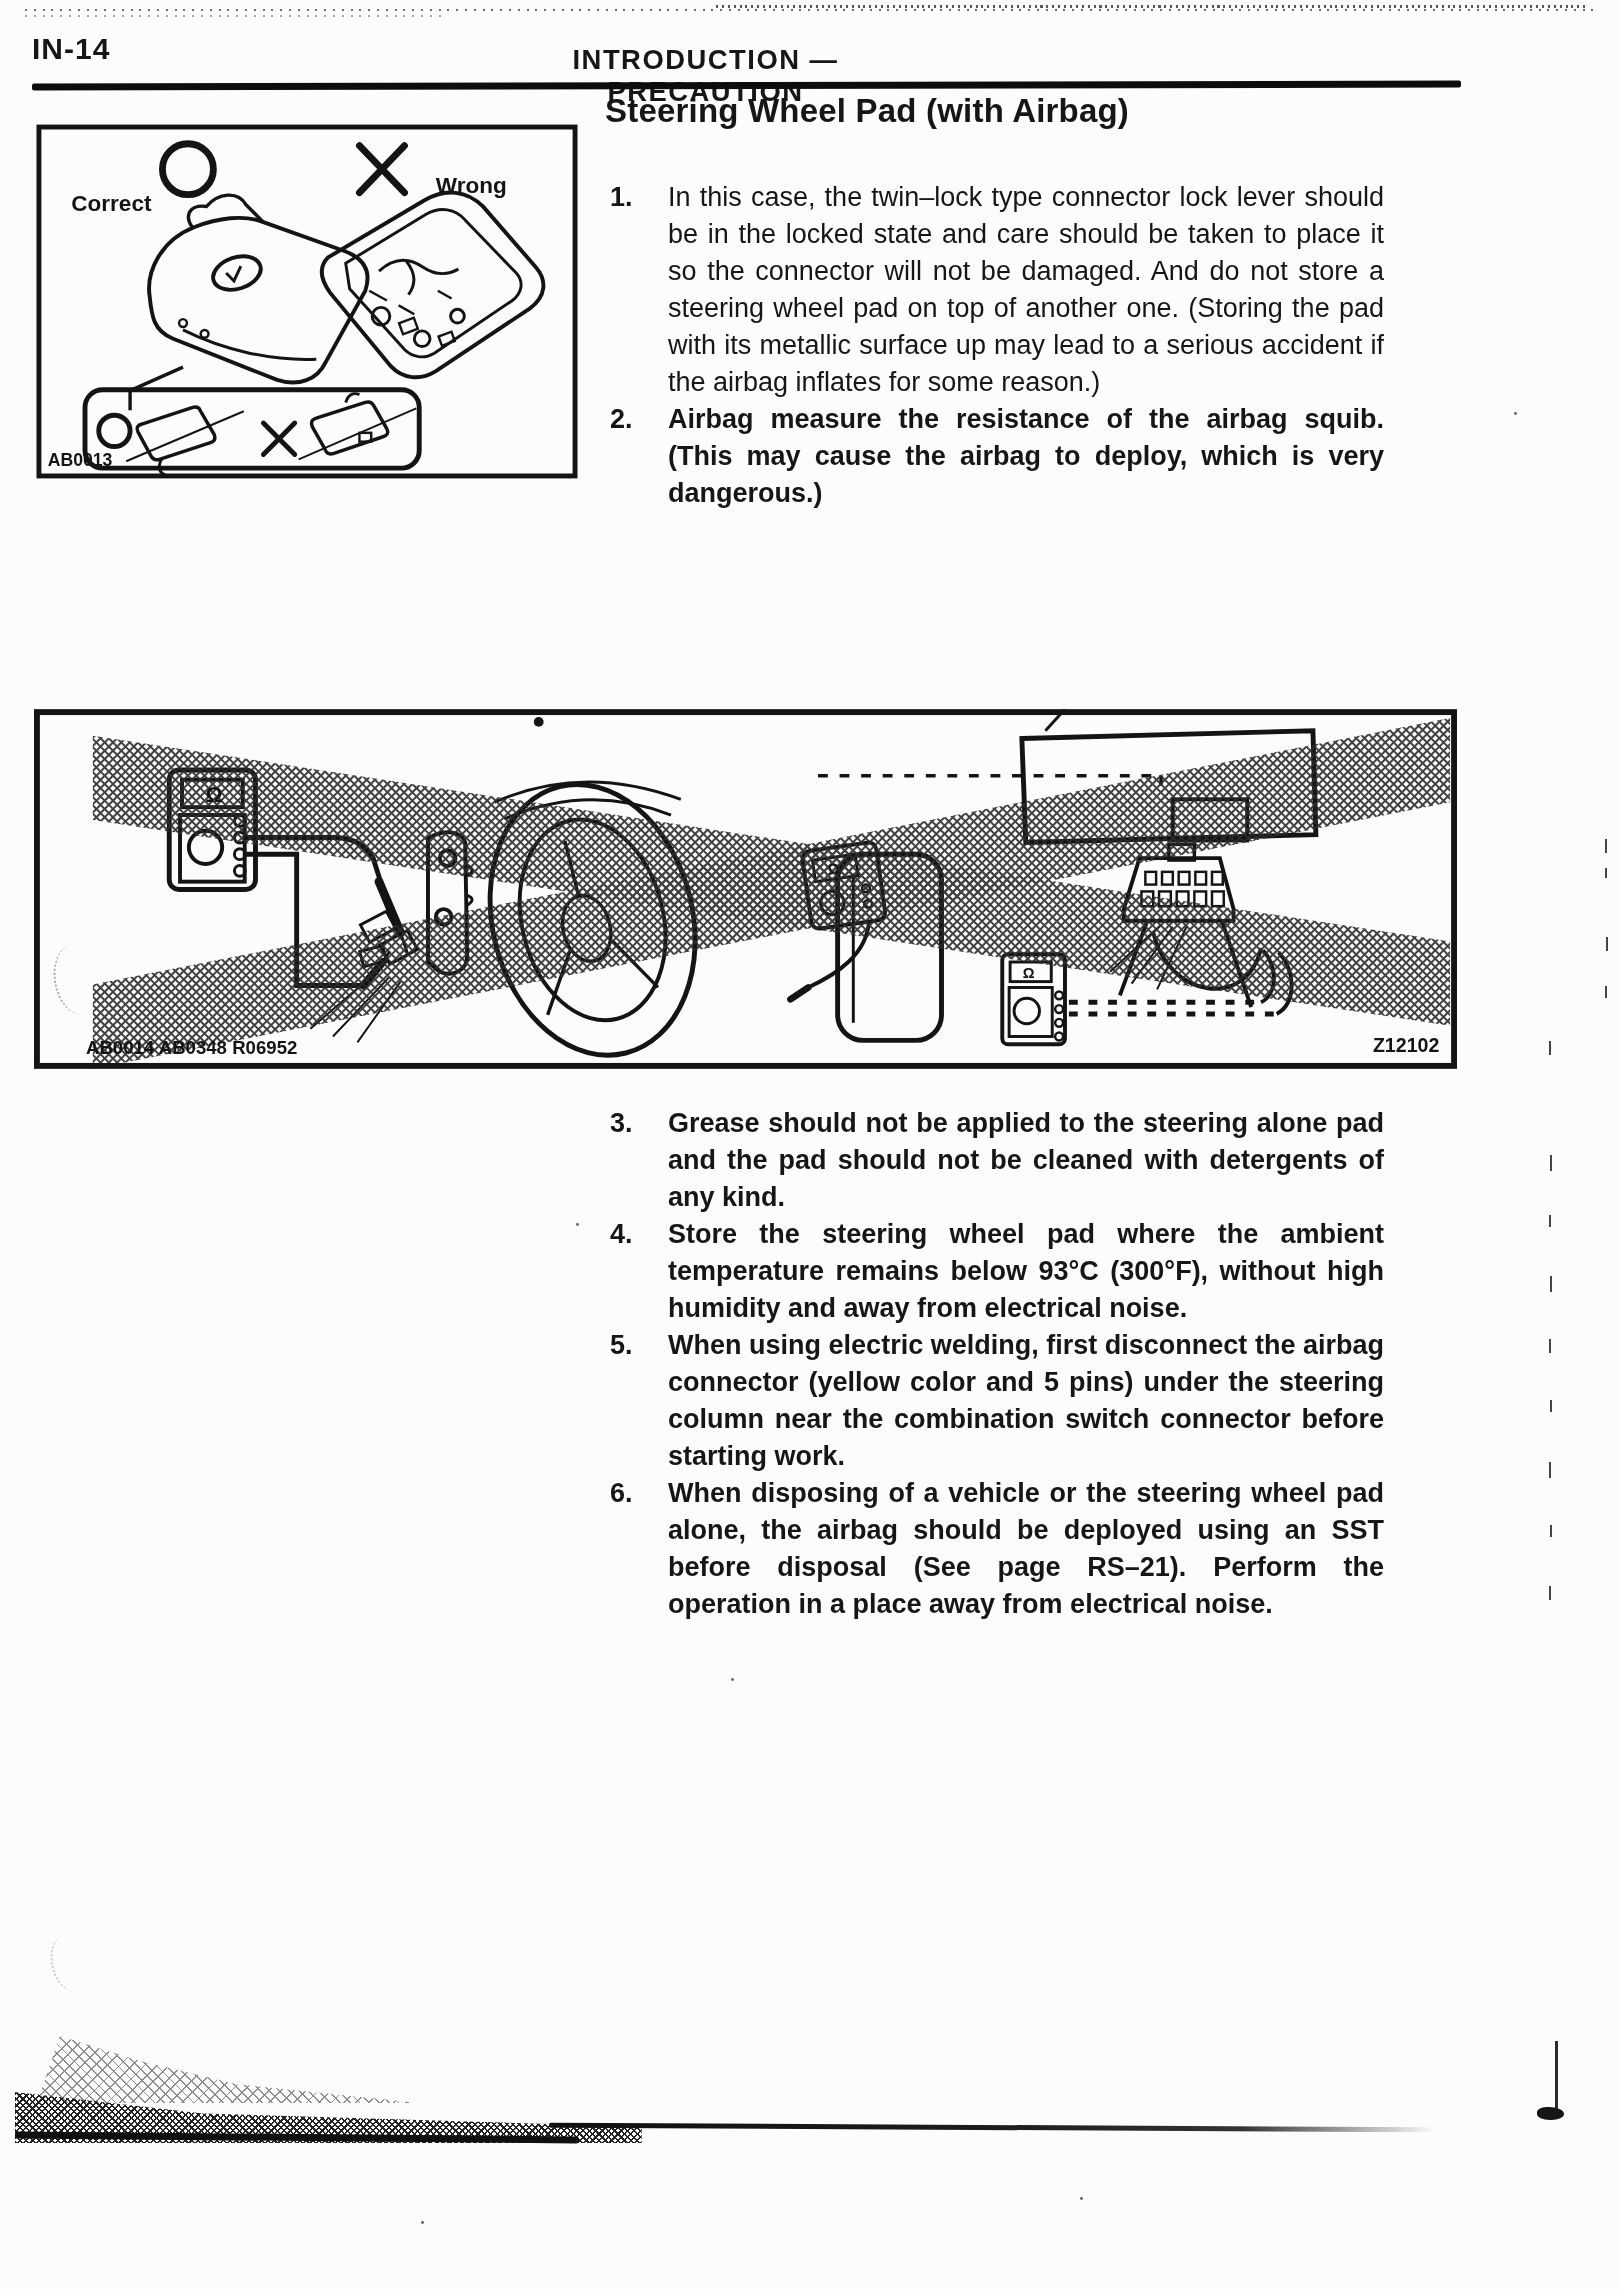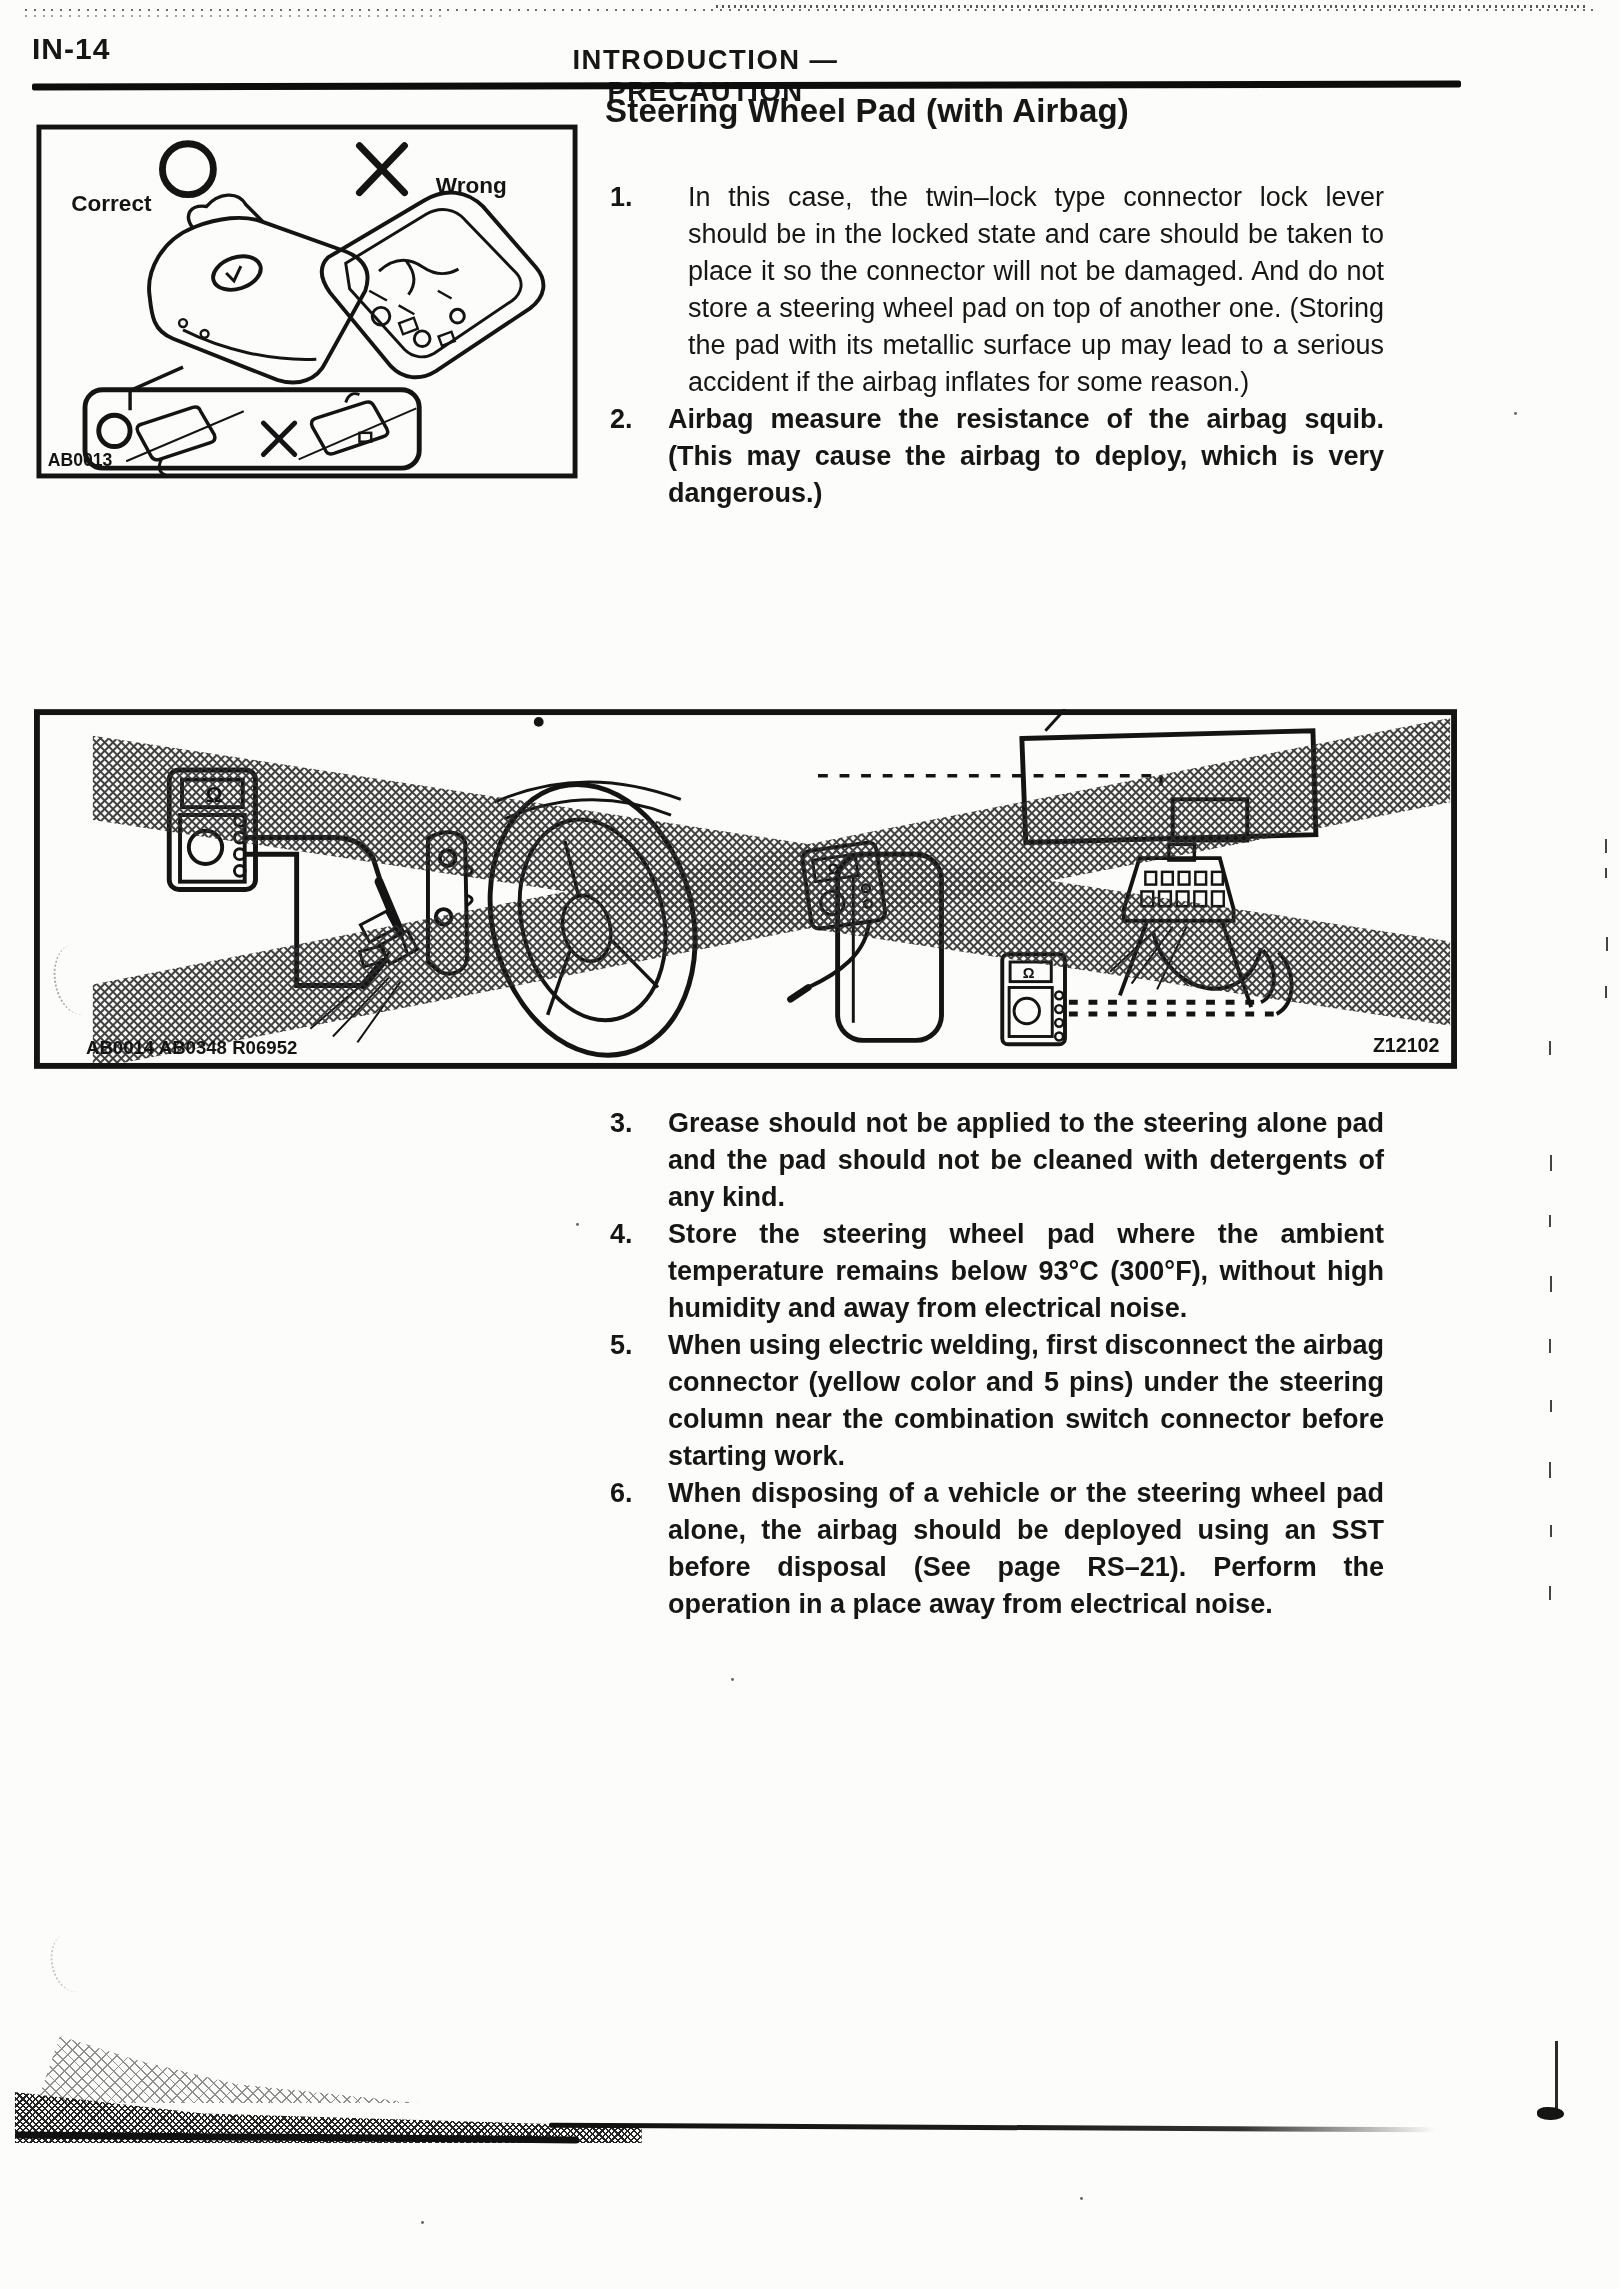--- a/index.html
+++ b/index.html
@@ -47,21 +47,21 @@
   .art-vline{position:absolute;left:1555px;top:2041px;width:2.9px;height:73px;background:#2a2a2a;}
   .art-blob{position:absolute;left:1537px;top:2107px;width:27.4px;height:12.7px;background:#151515;
     border-radius:40% 60% 50% 50%;}
   
   .section-title{position:absolute;left:605px;top:92px;font-size:33px;font-weight:bold;letter-spacing:0.2px;}
   .items{position:absolute;left:610px;width:774px;font-size:27px;line-height:37px;}
   .blk1{top:179px;} .blk2{top:1105px;}
   .item{position:relative;padding-left:58px;font-weight:bold;}
   .item .num{position:absolute;left:0;top:0;}
   .item .lead,.item .rest{text-align:justify;}
-  .item .rest{font-weight:normal;margin-left:20px;}
+  .item .rest{font-weight:normal;}
   .lead:empty,.rest:empty{display:none;}
   
   .fig{position:absolute;}
   svg text{fill:#141414;}
 </style>
 </head>
 <body>
 
 <div id="page">
 

